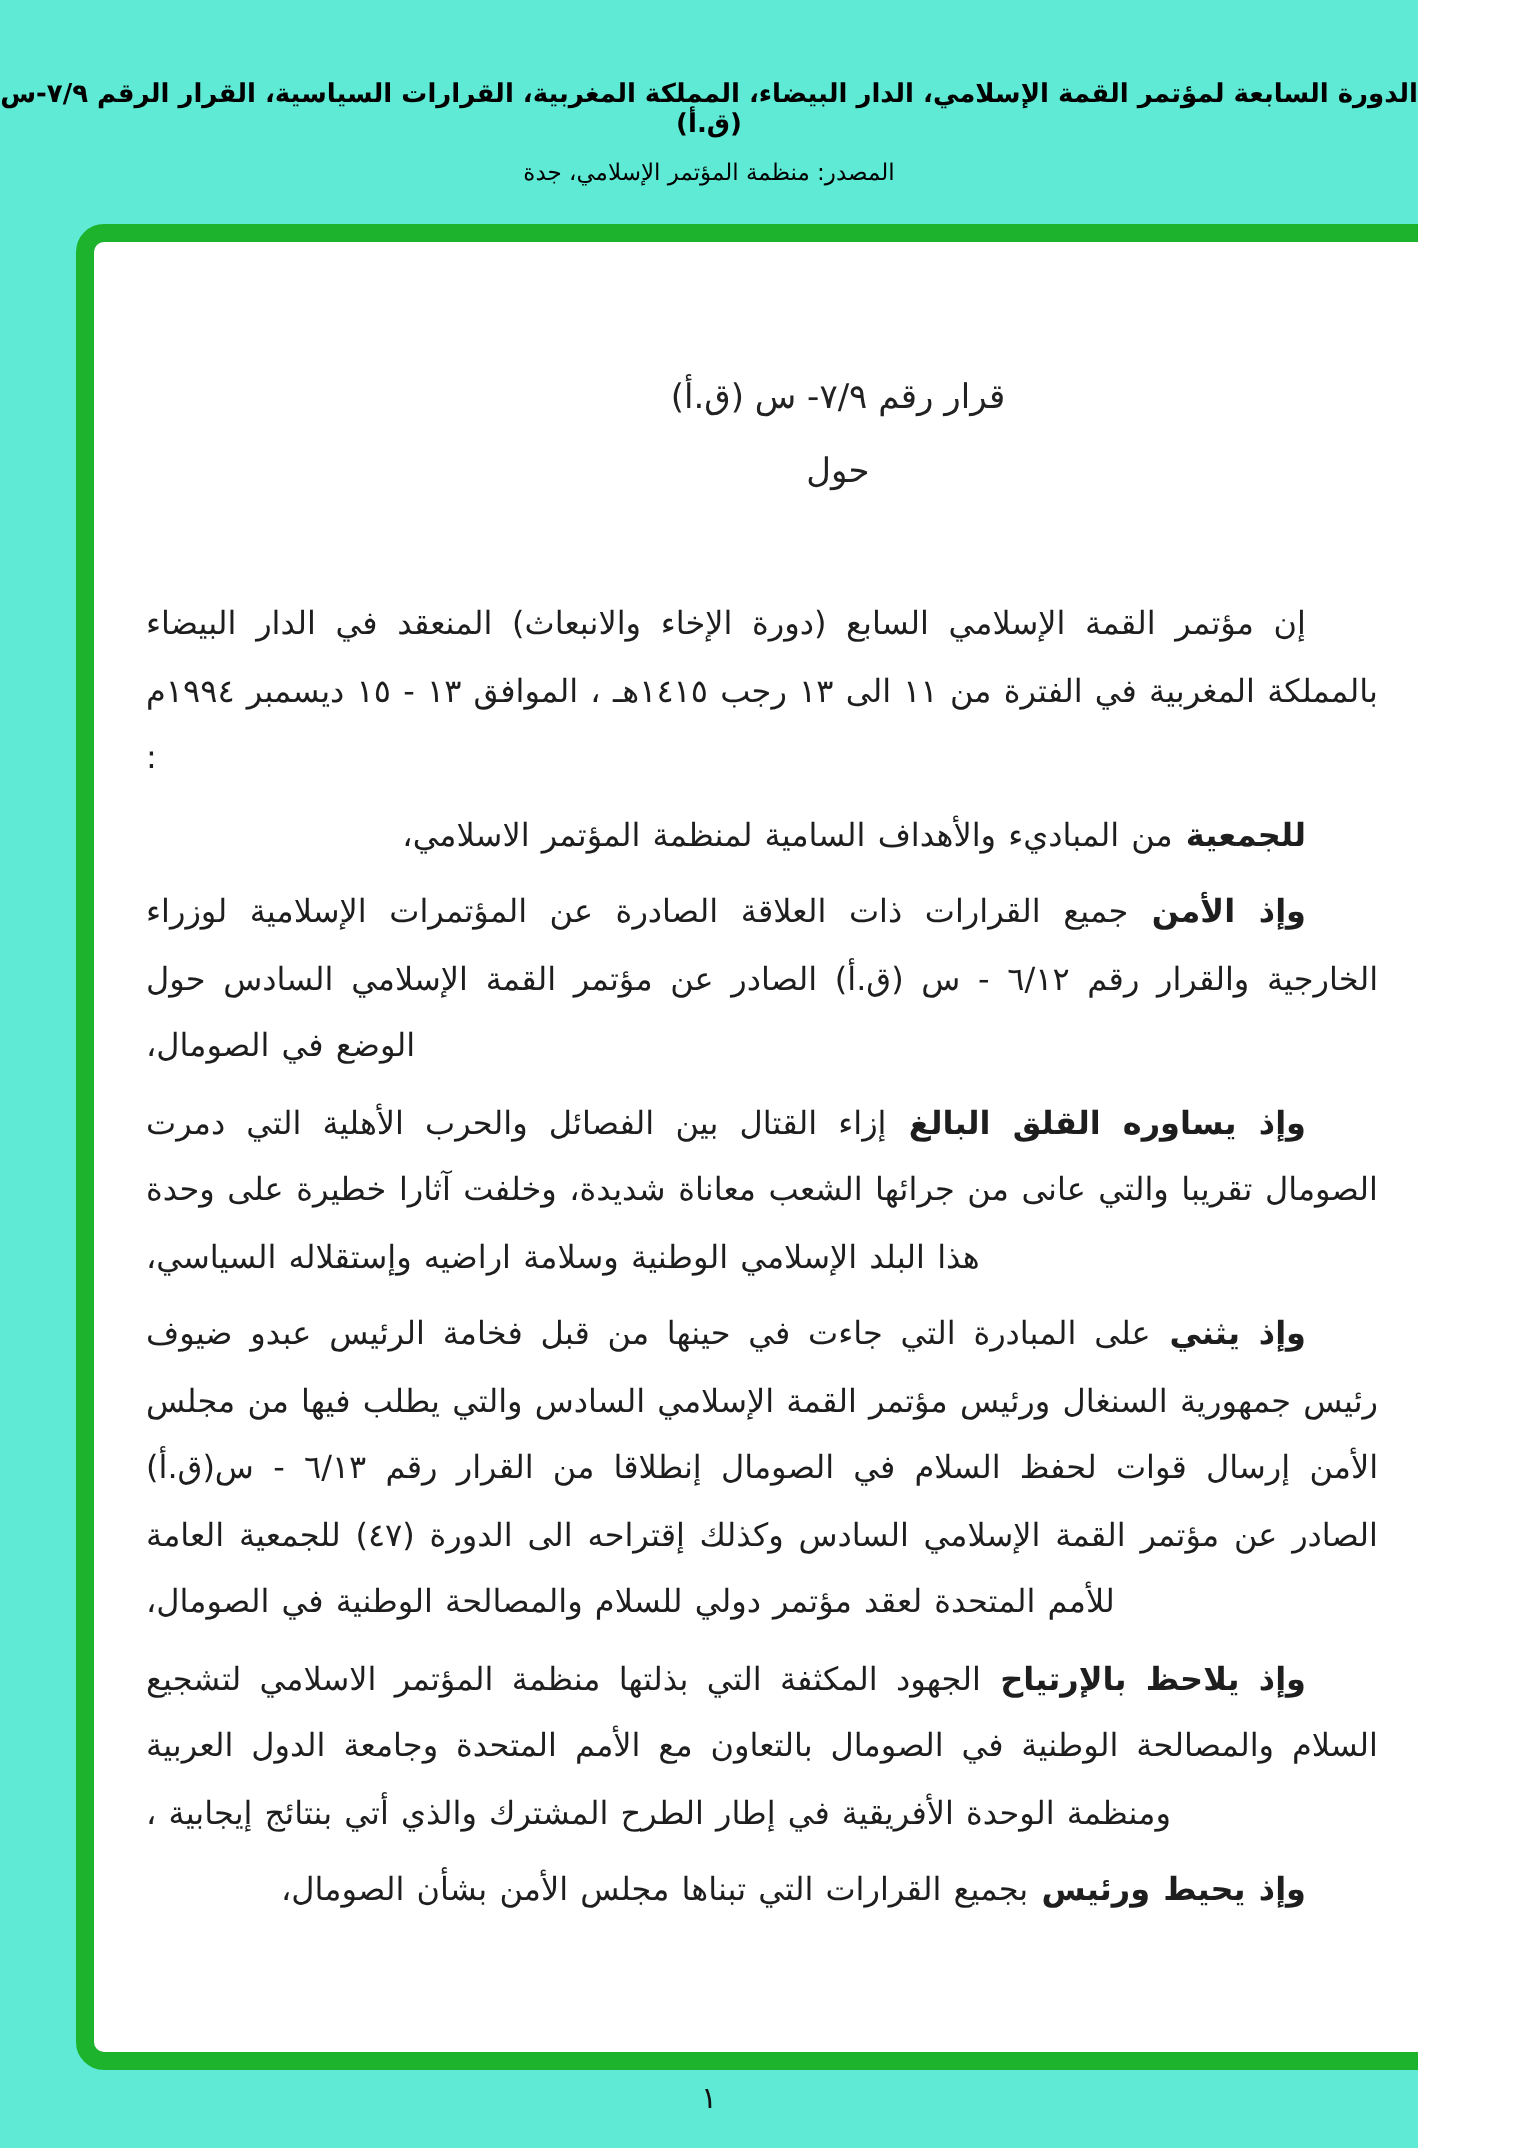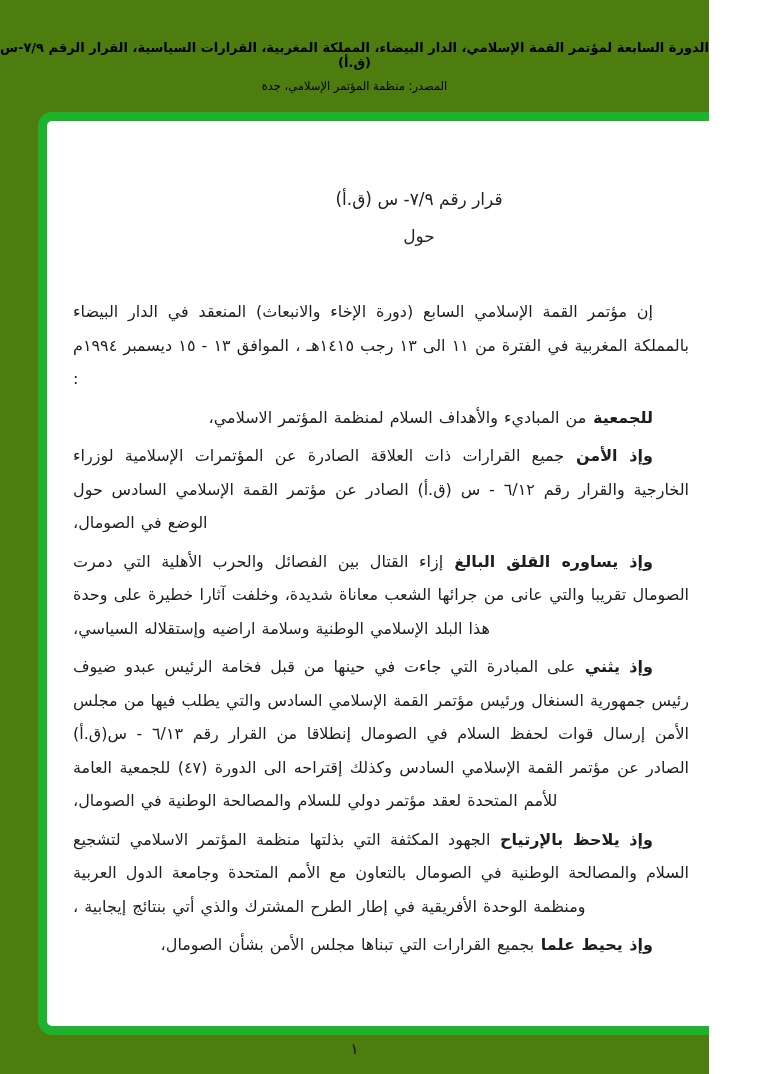--- a/index.html
+++ b/index.html
@@ -5,21 +5,21 @@
   html, body {
     margin: 0;
     padding: 0;
     background: #ffffff;
     font-family: "DejaVu Sans", sans-serif;
   }
   .page {
     position: relative;
     width: 709px;
     height: 1074px;
-    background: #4d7c0f;
+    background: #5eead4;
     overflow: hidden;
   }
   
   .doc-header {
     position: absolute;
     top: 40px;
     left: 0;
     width: 100%;
     text-align: center;
     direction: rtl;
@@ -106,21 +106,21 @@
         <div>حول</div>
       </div>
 
       <p class="para">
         <b class="lead"></b>
         <span>إن مؤتمر القمة الإسلامي السابع (دورة الإخاء والانبعاث) المنعقد في الدار البيضاء بالمملكة المغربية في الفترة من ١١ الى ١٣ رجب ١٤١٥هـ ، الموافق ١٣ - ١٥ ديسمبر ١٩٩٤م :</span>
       </p>
 
       <p class="para single">
         <b class="lead">للجمعية </b>
-        <span>من المباديء والأهداف السلام لمنظمة المؤتمر الاسلامي،</span>
+        <span>من المباديء والأهداف السامية لمنظمة المؤتمر الاسلامي،</span>
       </p>
 
       <p class="para">
         <b class="lead">وإذ الأمن </b>
         <span>جميع القرارات ذات العلاقة الصادرة عن المؤتمرات الإسلامية لوزراء الخارجية والقرار رقم ٦/١٢ - س (ق.أ) الصادر عن مؤتمر القمة الإسلامي السادس حول الوضع في الصومال،</span>
       </p>
 
       <p class="para">
         <b class="lead">وإذ يساوره القلق البالغ </b>
         <span>إزاء القتال بين الفصائل والحرب الأهلية التي دمرت الصومال تقريبا والتي عانى من جرائها الشعب معاناة شديدة، وخلفت آثارا خطيرة على وحدة هذا البلد الإسلامي الوطنية وسلامة اراضيه وإستقلاله السياسي،</span>
@@ -130,21 +130,21 @@
         <b class="lead">وإذ يثني </b>
         <span>على المبادرة التي جاءت في حينها من قبل فخامة الرئيس عبدو ضيوف رئيس جمهورية السنغال ورئيس مؤتمر القمة الإسلامي السادس والتي يطلب فيها من مجلس الأمن إرسال قوات لحفظ السلام في الصومال إنطلاقا من القرار رقم ٦/١٣ - س(ق.أ) الصادر عن مؤتمر القمة الإسلامي السادس وكذلك إقتراحه الى الدورة (٤٧) للجمعية العامة للأمم المتحدة لعقد مؤتمر دولي للسلام والمصالحة الوطنية في الصومال،</span>
       </p>
 
       <p class="para">
         <b class="lead">وإذ يلاحظ بالإرتياح </b>
         <span>الجهود المكثفة التي بذلتها منظمة المؤتمر الاسلامي لتشجيع السلام والمصالحة الوطنية في الصومال بالتعاون مع الأمم المتحدة وجامعة الدول العربية ومنظمة الوحدة الأفريقية في إطار الطرح المشترك والذي أتي بنتائج إيجابية ،</span>
       </p>
 
       <p class="para single">
-        <b class="lead">وإذ يحيط علما </b>
+        <b class="lead">وإذ يحيط ورئيس </b>
         <span>بجميع القرارات التي تبناها مجلس الأمن بشأن الصومال،</span>
       </p>
 
     </div>
   </div>
 
   <div class="page-number">١</div>
 
 </div>
 

